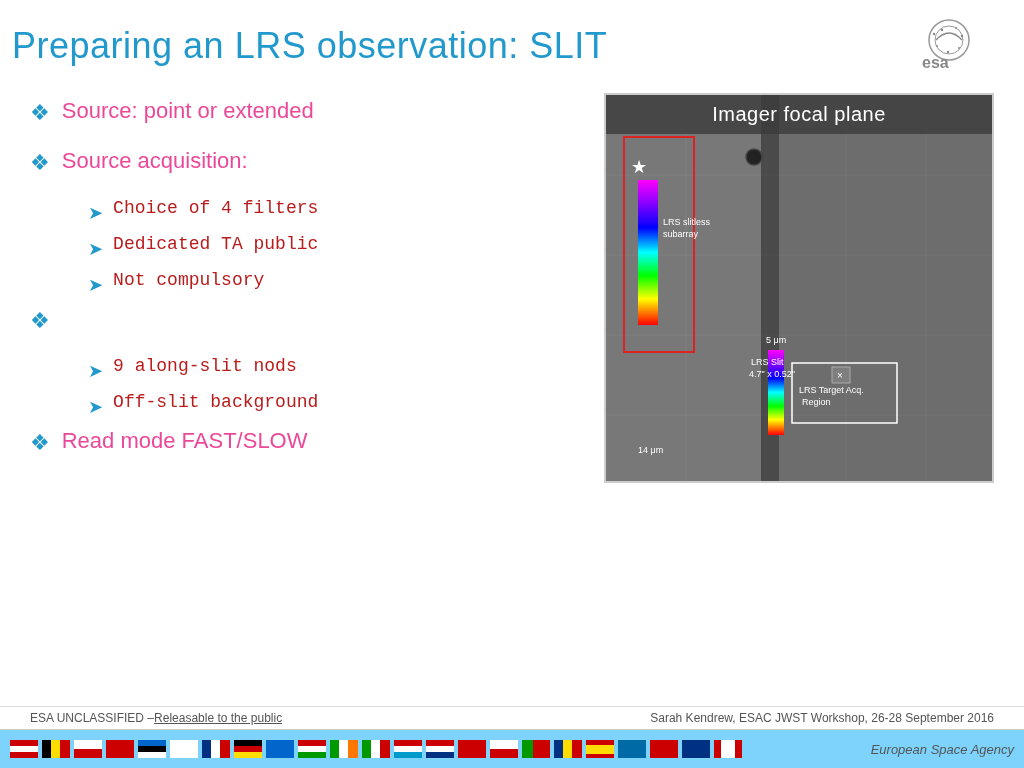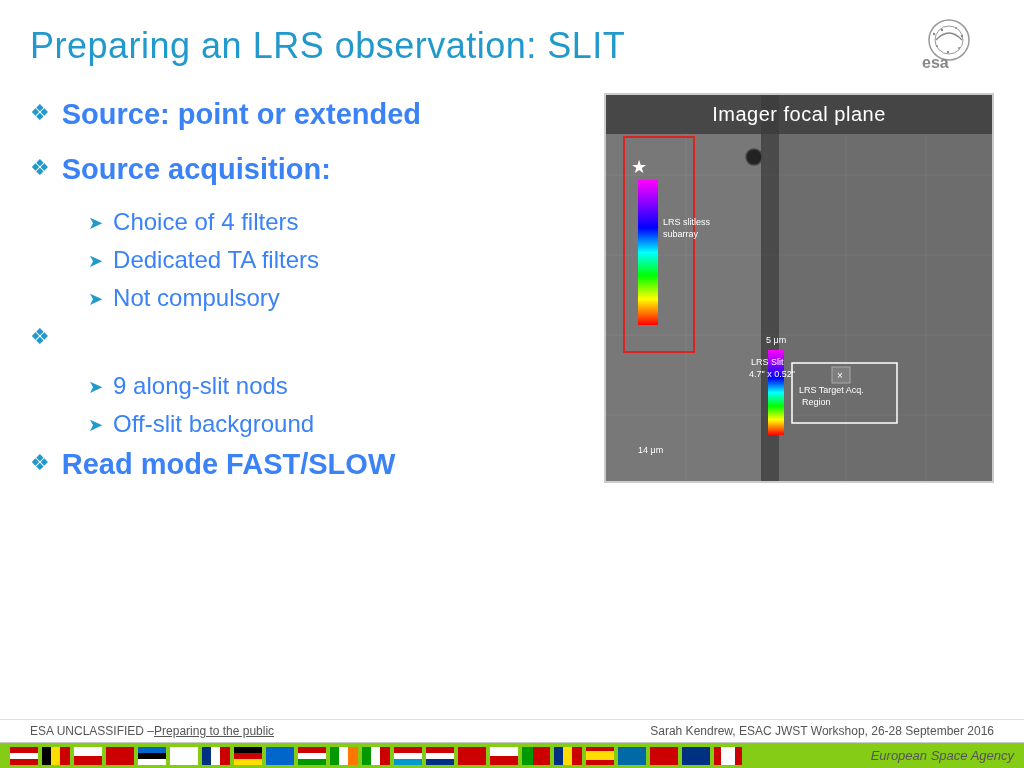--- a/index.html
+++ b/index.html
@@ -10,21 +10,21 @@
       font-family: 'Segoe UI', Arial, sans-serif;
       overflow: hidden;
       position: relative;
     }
 
     
     .header {
       display: flex;
       align-items: center;
       justify-content: space-between;
-      padding: 18px 30px 10px 30px;
+      padding: 18px 30px 10px 12px;
     }
     .title {
       font-size: 36px;
       color: #2299cc;
       font-weight: 400;
       letter-spacing: 0.5px;
     }
     .esa-logo {
       width: 90px;
       height: 55px;
@@ -56,45 +56,46 @@
       margin-bottom: 22px;
     }
     .diamond {
       color: #2299cc;
       font-size: 22px;
       margin-right: 12px;
       margin-top: 2px;
       flex-shrink: 0;
     }
     .bullet-text {
-      font-size: 29px;
-      color: #3b82f6;
-      font-weight: 700;
+      font-size: 22px;
+      color: #ec4899;
+      font-weight: 400;
     }
 
     .sub-bullets {
       margin-left: 58px;
       margin-top: 8px;
       margin-bottom: 8px;
     }
     .sub-item {
       display: flex;
       align-items: flex-start;
       margin-bottom: 10px;
     }
     .arrow {
       color: #2299cc;
       font-size: 18px;
       margin-right: 10px;
       margin-top: 4px;
       flex-shrink: 0;
     }
     .sub-text {
-      font-size: 24px;
-      color: #3b82f6;
+      font-size: 18px;
+      color: #b91c1c;
+      font-family: Liberation Mono, monospace;
     }
 
     
     .right-col {
       width: 390px;
       flex-shrink: 0;
     }
     .focal-plane-img {
       width: 390px;
       height: 390px;
@@ -137,27 +138,27 @@
       padding: 4px 30px;
       font-size: 12px;
       color: #555;
       border-top: 1px solid #ddd;
     }
     .footer-text-row .left-footer {
       display: flex;
       align-items: center;
     }
     .footer-flags {
-      background: #84cc16;
+      background: #7dd3fc;
       border-top: 1px solid #ccc;
       display: flex;
       align-items: center;
       justify-content: space-between;
       padding: 0 10px;
-      height: 26px;
+      height: 39px;
     }
     .flags-left {
       display: flex;
       gap: 4px;
       align-items: center;
     }
     .flag {
       width: 28px;
       height: 18px;
       display: inline-block;
@@ -234,21 +235,21 @@
         <span class="diamond">❖</span>
         <span class="bullet-text">Source acquisition:</span>
       </div>
       <div class="sub-bullets">
         <div class="sub-item">
           <span class="arrow">➤</span>
           <span class="sub-text">Choice of 4 filters</span>
         </div>
         <div class="sub-item">
           <span class="arrow">➤</span>
-          <span class="sub-text">Dedicated TA filters</span>
+          <span class="sub-text">Dedicated TA public</span>
         </div>
         <div class="sub-item">
           <span class="arrow">➤</span>
           <span class="sub-text">Not compulsory</span>
         </div>
       </div>
     </div>
 
     <div>
       <div class="bullet-item">
@@ -347,21 +348,21 @@
 
       <div class="img-title">Imager focal plane</div>
     </div>
   </div>
 </div>
 
 <div class="footer">
   <div class="footer-text-row">
     <div class="left-footer">
       <span>ESA UNCLASSIFIED –</span>
-      <span class="underline">Preparing to the public</span>
+      <span class="underline">Releasable to the public</span>
     </div>
     <span>Sarah Kendrew, ESAC JWST Workshop, 26-28 September 2016</span>
   </div>
   <div class="footer-flags">
     <div class="flags-left">
       <span class="flag flag-at"></span>
       <span class="flag flag-be"></span>
       <span class="flag flag-cz"></span>
       <span class="flag flag-dk"></span>
       <span class="flag flag-ee"></span>

